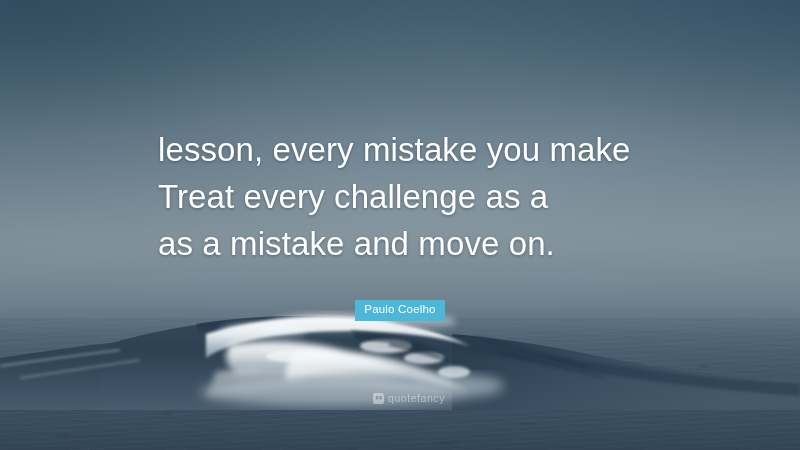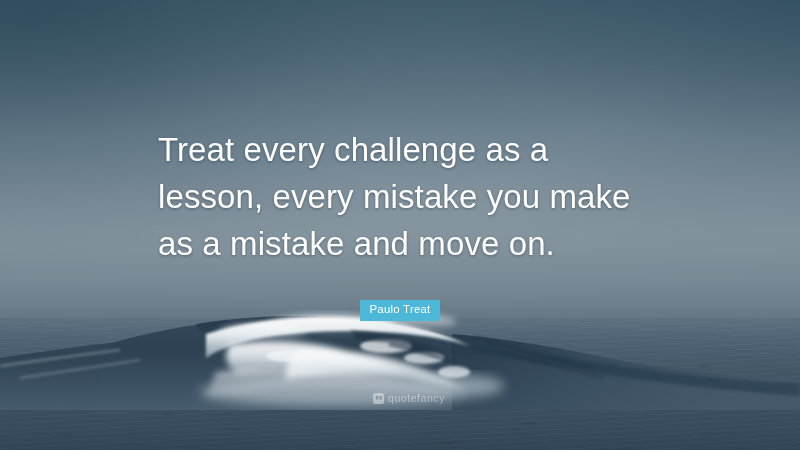--- a/index.html
+++ b/index.html
@@ -284,27 +284,27 @@
       </g>
 
       <g opacity="0.35" filter="url(#blurS)">
         <path d="M 0,66 C 40,60 80,55 120,50" stroke="#f0f5f8" stroke-width="2" fill="none"></path>
         <path d="M 20,78 C 60,72 100,66 140,60" stroke="#f0f5f8" stroke-width="1.6" fill="none"></path>
       </g>
     </svg>
   </div>
 
   <div class="quote">
+    <div class="quote-line">lesson, every mistake you make</div>
     <div class="quote-line">Treat every challenge as a</div>
-    <div class="quote-line">lesson, every mistake you make</div>
     <div class="quote-line">as a mistake and move on.</div>
   </div>
 
   <div class="author-row">
-    <span class="author-badge">Paulo Treat</span>
+    <span class="author-badge">Paulo Coelho</span>
   </div>
 
   <div class="watermark">
     <span class="wm-icon">
       <svg width="8" height="8" viewBox="0 0 8 8" xmlns="http://www.w3.org/2000/svg">
         <rect x="0.8" y="2" width="2.4" height="3.4" rx="0.5" fill="#7e8f99"></rect>
         <rect x="4.4" y="2" width="2.4" height="3.4" rx="0.5" fill="#7e8f99"></rect>
       </svg>
     </span>
     <span class="wm-text">quotefancy</span>

